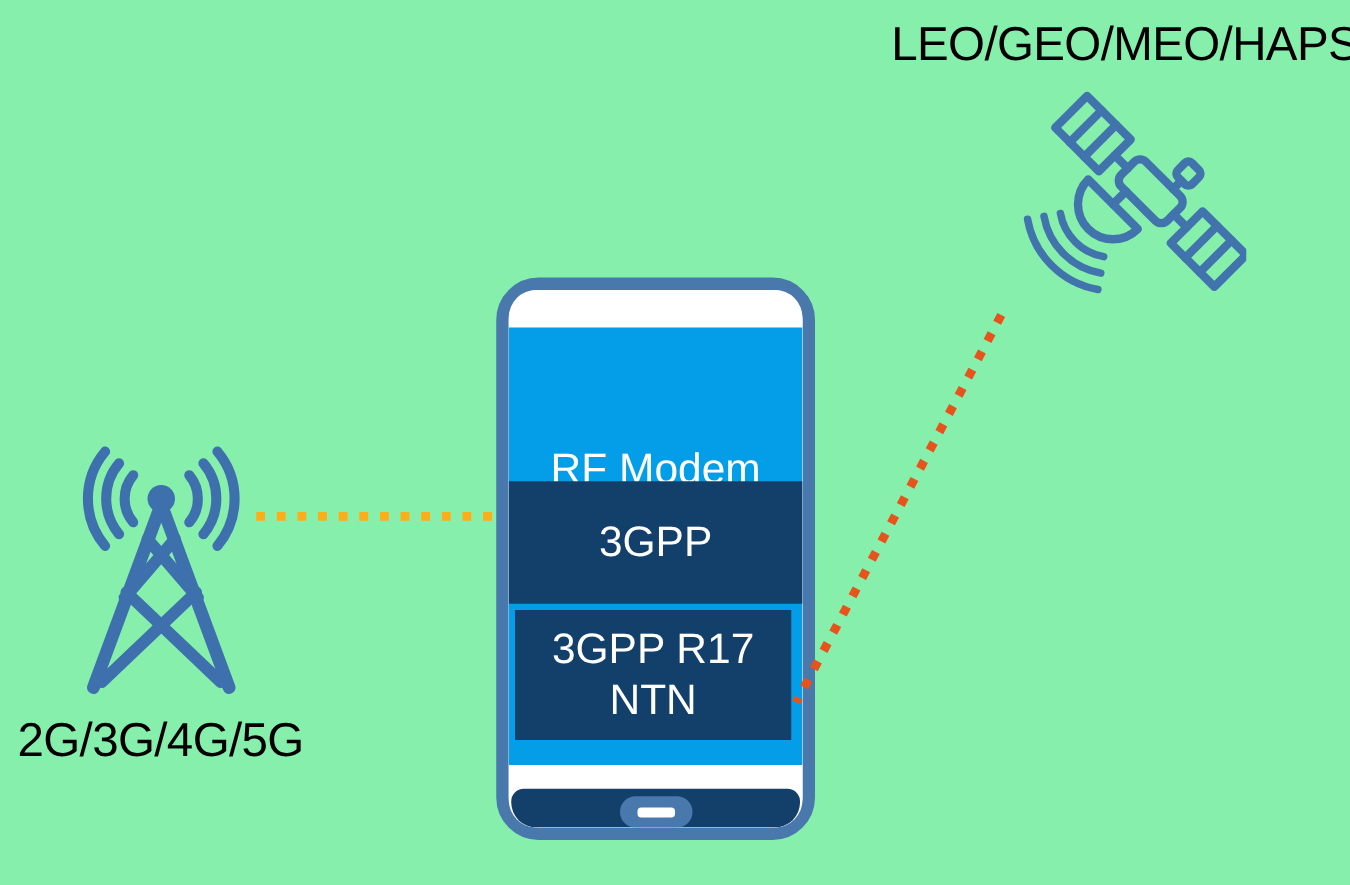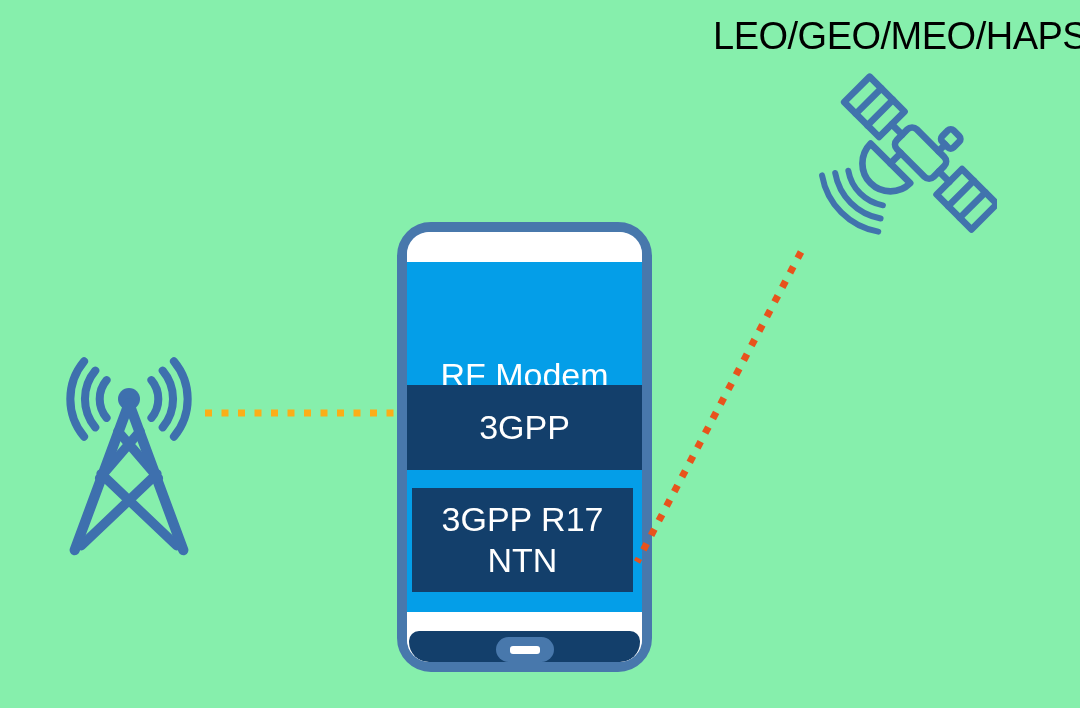--- a/index.html
+++ b/index.html
@@ -20,21 +20,21 @@
     box-sizing:border-box;border:10px solid #4878AC;border-radius:34px;
     background:#fff;z-index:3;
   }
   .screen{position:absolute;inset:0;border-radius:22px;overflow:hidden;background:#fff;}
   .panel-cyan{position:absolute;left:0;top:30px;width:100%;height:350px;background:#049EE8;}
   .zone-rf{
     position:absolute;top:0;left:0;right:0;height:133px;
     display:flex;align-items:center;justify-content:center;margin-top:47px;
   }
   .box-3gpp{
-    position:absolute;top:123px;left:0;right:0;height:85px;background:#133F6B;
+    position:absolute;top:123px;left:0;right:0;height:98px;background:#133F6B;
     display:flex;align-items:center;justify-content:center;
   }
   .box-ntn{
     position:absolute;top:226px;left:5px;width:221px;height:104px;background:#133F6B;
     display:flex;flex-direction:column;align-items:center;justify-content:center;
     line-height:1.22;
   }
   .phone-text{color:#fff;font-size:34px;text-align:center;}
   .bezel{
     position:absolute;left:2px;right:2px;bottom:0;height:31px;background:#133F6B;
@@ -47,20 +47,21 @@
   }
   .home-dash{width:30px;height:8px;background:#fff;border-radius:3px;}
 </style>
 </head>
 <body>
 
 <div class="canvas">
 
   <div class="label" style="left:713px;top:15px;">LEO/GEO/MEO/HAPS</div>
 
+  <div class="label" style="left:14px;top:572px;">2G/3G/4G/5G</div>
 
   <svg class="icon-svg" style="left:797px;top:70px;" width="200" height="200" viewBox="0 0 300 300" aria-hidden="true">
     <g fill="none" stroke="#4173AD" stroke-width="10" stroke-linecap="round" stroke-linejoin="round">
       <g transform="rotate(45 150 150)">
         <rect x="22" y="80" width="74" height="54"></rect>
         <line x1="46.7" y1="80" x2="46.7" y2="134"></line>
         <line x1="71.3" y1="80" x2="71.3" y2="134"></line>
         <line x1="96" y1="107" x2="118" y2="107"></line>
         <rect x="118" y="86" width="78" height="42" rx="10"></rect>
         <rect x="162" y="48" width="24" height="24" rx="6"></rect>

